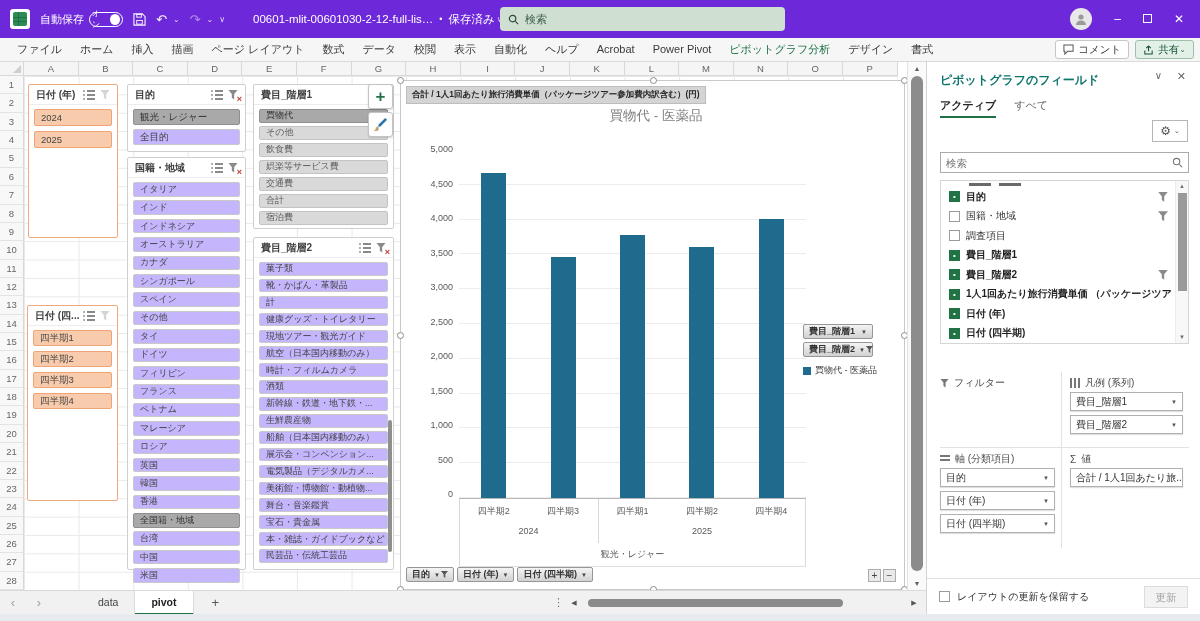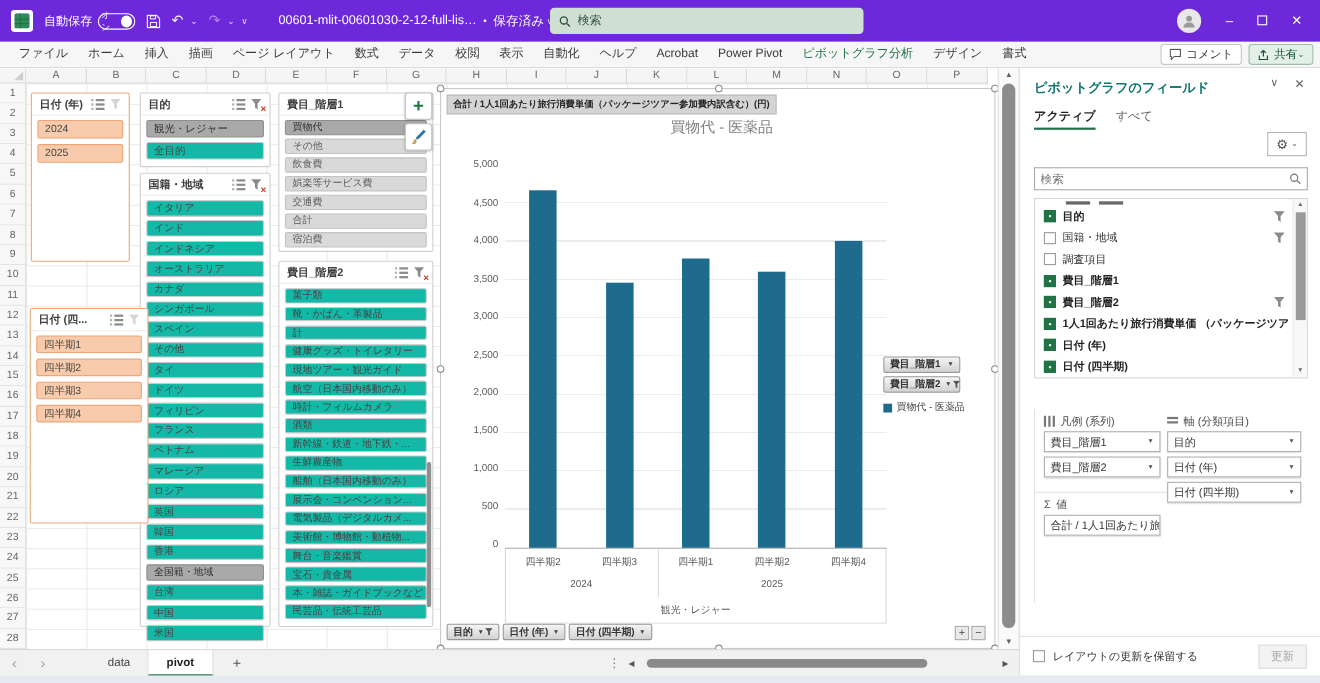--- a/index.html
+++ b/index.html
@@ -65,21 +65,21 @@
   .sl-ico.dim .funnel-shape { background:#D4D4D4; }
   .sl-ico.fx:after { content:"×"; position:absolute; right:-1px; bottom:-2px; color:#C0392B; font-size:9px; font-weight:bold; }
   .msel { display:inline-block; width:12px; height:11px;
     background:linear-gradient(#8A8A8A,#8A8A8A) 4px 1px/8px 2px no-repeat,
                linear-gradient(#8A8A8A,#8A8A8A) 4px 5px/8px 2px no-repeat,
                linear-gradient(#8A8A8A,#8A8A8A) 4px 9px/8px 2px no-repeat,
                linear-gradient(#AFAFAF,#AFAFAF) 0 1px/2px 2px no-repeat,
                linear-gradient(#AFAFAF,#AFAFAF) 0 5px/2px 2px no-repeat,
                linear-gradient(#AFAFAF,#AFAFAF) 0 9px/2px 2px no-repeat; }
   .sl-items { padding:4px 5px; display:flex; flex-direction:column; position:relative; }
-  .sl-item { border:1px solid #C9C9C9; border-radius:2px; background:#14b8a6; font-size:9.5px; color:#444; padding:0 6px; white-space:nowrap; overflow:hidden; display:flex; align-items:center; }
+  .sl-item { border:1px solid #C9C9C9; border-radius:2px; background:#c4b5fd; font-size:9.5px; color:#444; padding:0 6px; white-space:nowrap; overflow:hidden; display:flex; align-items:center; }
   .sl-item.on { background:#F7CBAB; border-color:#EDA477; }
   .sl-item.sel { background:#A9A9A9; border-color:#8F8F8F; color:#303030; }
   .sl-item.dim2 { background:#D9D9D9; border-color:#C3C3C3; color:#5A5A5A; }
   .s-year .sl-item { height:17px; margin-bottom:5px; }
   .s-quarter .sl-item { height:16px; margin-bottom:5px; }
   .s-purpose .sl-item { height:16px; margin-bottom:4px; }
   .s-country .sl-item { height:14.5px; margin-bottom:3.9px; font-size:9px; }
   .s-h1 .sl-item { height:13.5px; margin-bottom:3.5px; font-size:9px; }
   .s-h2 .sl-item { height:13.5px; margin-bottom:3.4px; font-size:9px; }
   .sl-scroll { position:absolute; right:1px; top:55%; width:4px; height:40%; background:#8F8F8F; border-radius:2px; }
@@ -559,21 +559,21 @@
             <div class="sl-item">
               <span>本・雑誌・ガイドブックなど</span>
             </div>
             <div class="sl-item">
               <span>民芸品・伝統工芸品</span>
             </div>
           </div>
         <div class="sl-scroll"></div>
       </div>
 
-      <div class="slicer orange s-quarter" style="left:27px;top:218px;width:108px;height:196px">
+      <div class="slicer orange s-quarter" style="left:27px;top:243px;width:91px;height:196px">
         <div class="sl-head">
           <span class="sl-title">日付 (四...</span>
           <span class="sl-ico">
               <span class="msel"></span>
             </span>
           <span class="sl-ico dim">
               <span class="funnel-shape"></span>
             </span>
         </div>
         <div class="sl-items">
@@ -774,20 +774,26 @@
             </div>
             </div>
         </div>
         <div class="fl-scroll">
           <span class="arr">▲</span>
           <div class="fl-thumb"></div>
           <span class="arr bottom">▼</span>
         </div>
       </div>
       <div class="quads">
+        <div class="quad">
+          <div class="q-head">
+              <span class="funnel-shape"></span>
+              <span>フィルター</span>
+            </div>
+        </div>
         <div class="quad qr">
           <div class="q-head">
               <span class="bars-ico"></span>
               <span>凡例 (系列)</span>
             </div>
           <div>
 
           <div class="chip">
                 <span>費目_階層1</span>
                 <span class="fb-arrow">▼</span>

